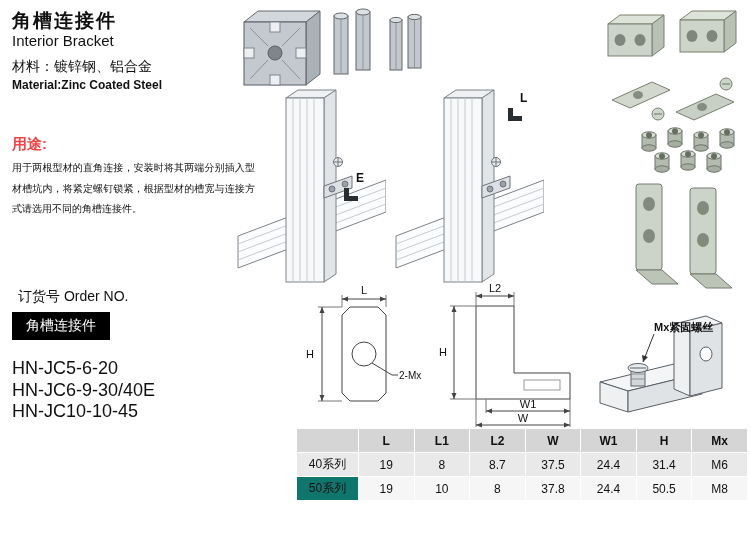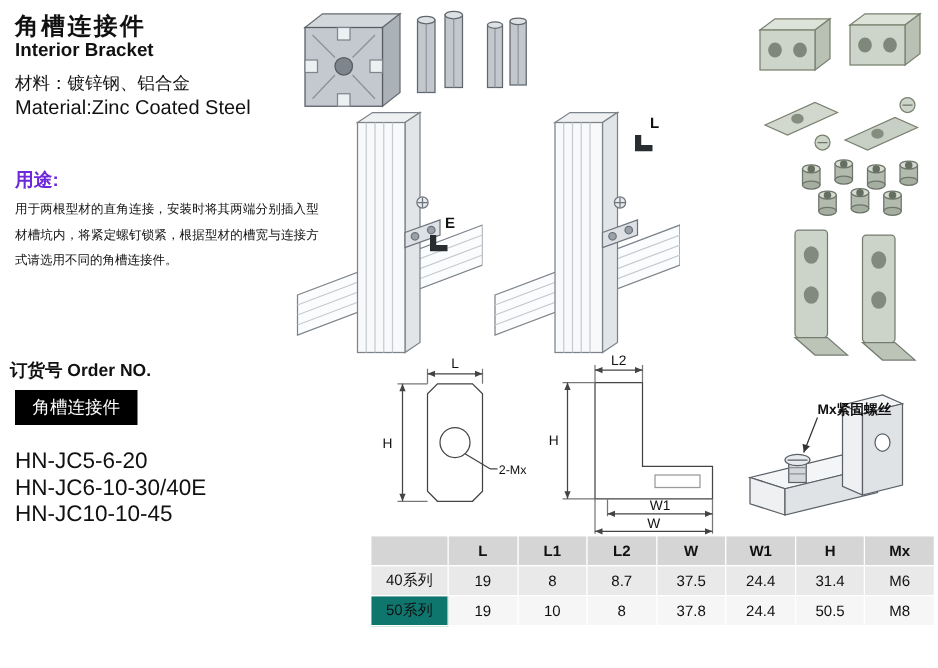--- a/index.html
+++ b/index.html
@@ -1,26 +1,26 @@
 <!DOCTYPE html>
 <html><head>
 <meta charset="utf-8">
 <style>
   *{box-sizing:border-box;margin:0;padding:0}
   html,body{overflow:hidden}
   body{width:750px;height:534px;position:relative;background:#ffffff;
        font-family:"Liberation Sans","DejaVu Sans",sans-serif;color:#111}
   .abs{position:absolute}
   .title-cn{left:12px;top:8px;font-size:19px;font-weight:700;letter-spacing:2px}
-  .title-en{left:12px;top:32px;font-size:15px;font-weight:700}
+  .title-en{left:12px;top:32px;font-size:15px;font-weight:400}
   .mat-cn{left:12px;top:58px;font-size:14px;font-weight:400}
-  .mat-en{left:12px;top:78px;font-size:16px;font-weight:400}
-  .usage-label{left:12px;top:135px;font-size:15px;font-weight:700;color:#6d28d9}
+  .mat-en{left:12px;top:78px;font-size:12px;font-weight:700}
+  .usage-label{left:12px;top:135px;font-size:15px;font-weight:700;color:#ef4444}
   .usage-text{left:12px;top:158px;width:243px;font-size:10px;line-height:20.5px;text-align:justify}
-  .order-label{left:8px;top:288px;font-size:14px;font-weight:700}
+  .order-label{left:18px;top:288px;font-size:14px;font-weight:400}
   .badge{left:12px;top:312px;background:#000;color:#fff;font-size:14px;padding:5px 14px;font-weight:400}
   .order-list{left:12px;top:358px;font-size:18px;line-height:21.5px}
   .spec-table{left:296px;top:428px}
   table{border-collapse:collapse;table-layout:fixed;width:452px;font-size:12px}
   col.c0{width:62px}
   th,td{border:1px solid #fff;height:24px;text-align:center;vertical-align:middle;padding:0}
   thead th{background:#d5d5d5;font-weight:700}
   tbody td{background:#f6f6f6}
   tbody tr:nth-child(odd) td{background:#e9e9e9}
   tbody td.series{background:#0f766e}
@@ -32,21 +32,21 @@
 <div class="abs title-cn">角槽连接件</div>
 <div class="abs title-en">Interior Bracket</div>
 <div class="abs mat-cn">材料：镀锌钢、铝合金</div>
 <div class="abs mat-en">Material:Zinc Coated Steel</div>
 <div class="abs usage-label">用途:</div>
 <div class="abs usage-text">用于两根型材的直角连接，安装时将其两端分别插入型材槽坑内，将紧定螺钉锁紧，根据型材的槽宽与连接方式请选用不同的角槽连接件。</div>
 <div class="abs order-label">订货号 Order NO.</div>
 <div class="abs badge">角槽连接件</div>
 <div class="abs order-list">
   <div>HN-JC5-6-20</div>
-  <div>HN-JC6-10-30/40E</div>
+  <div>HN-JC6-9-30/40E</div>
   <div>HN-JC10-10-45</div>
 </div>
 
 <svg class="abs" style="left:228px;top:4px" width="94" height="84" viewBox="0 0 94 84">
   <polygon points="16,18 30,7 92,7 78,18" fill="#d2d7db" stroke="#666c72"></polygon>
   <polygon points="78,18 92,7 92,70 78,81" fill="#aab1b7" stroke="#666c72"></polygon>
   <rect x="16" y="18" width="62" height="63" fill="#c3c9ce" stroke="#565c62"></rect>
   <circle cx="47" cy="49" r="7" fill="#7e858c" stroke="#565c62"></circle>
   <rect x="42" y="18" width="10" height="10" fill="#edf0f2" stroke="#7e858c"></rect>
   <rect x="42" y="71" width="10" height="10" fill="#edf0f2" stroke="#7e858c"></rect>

